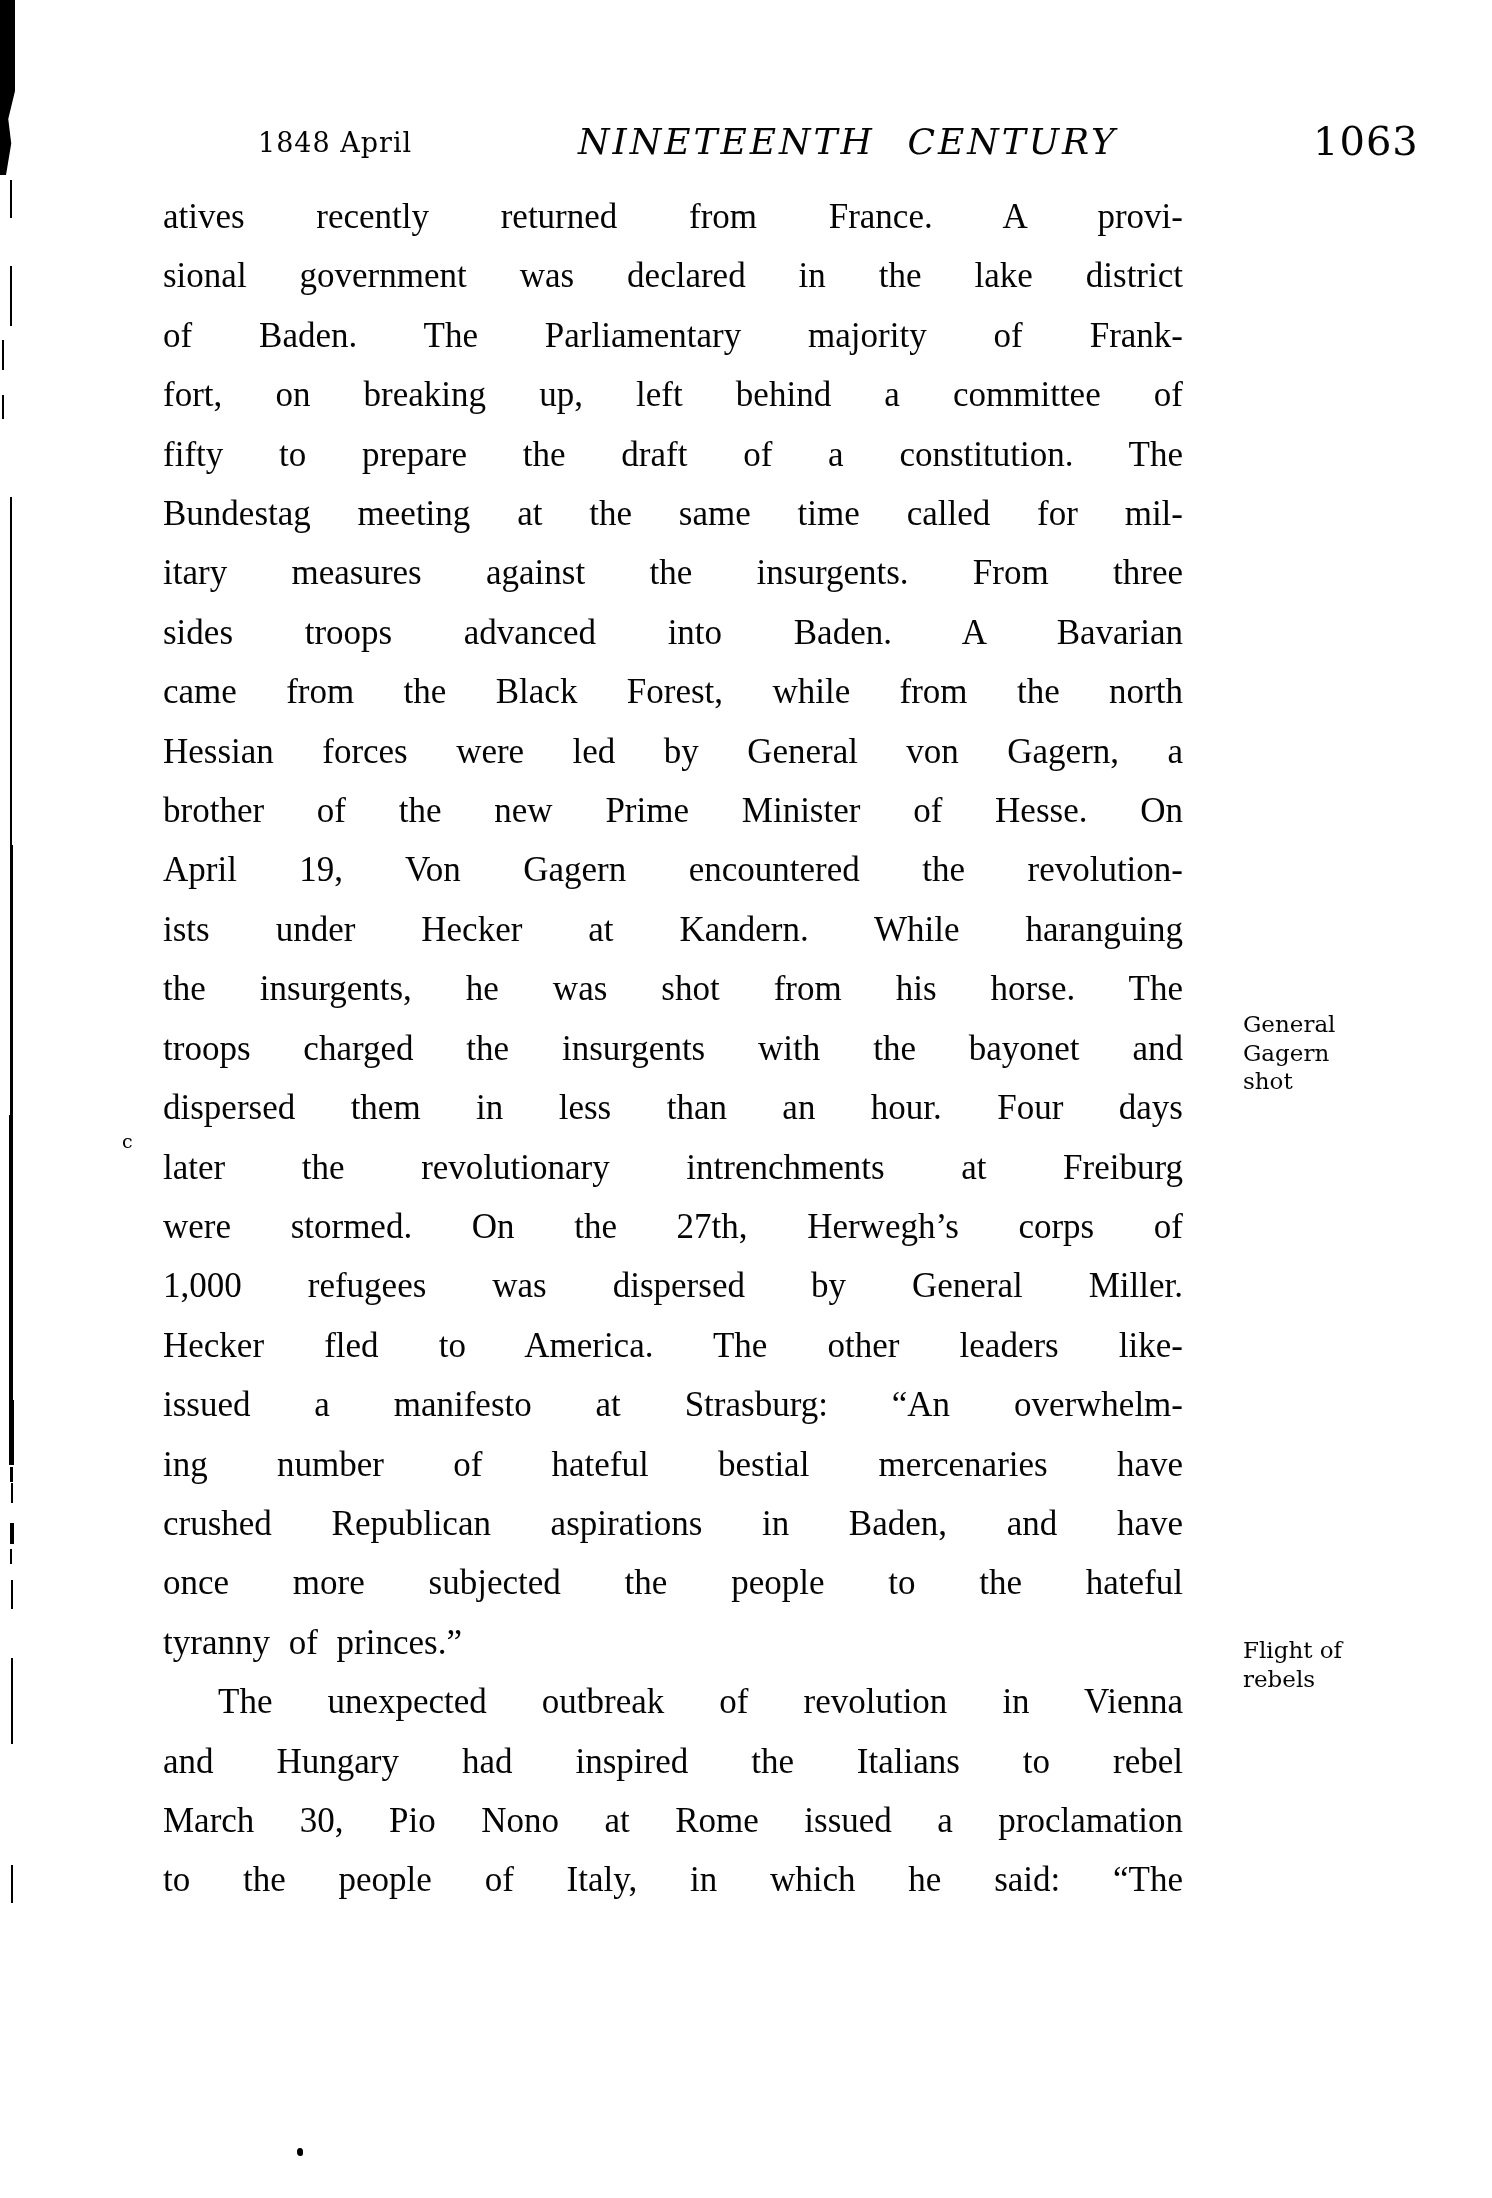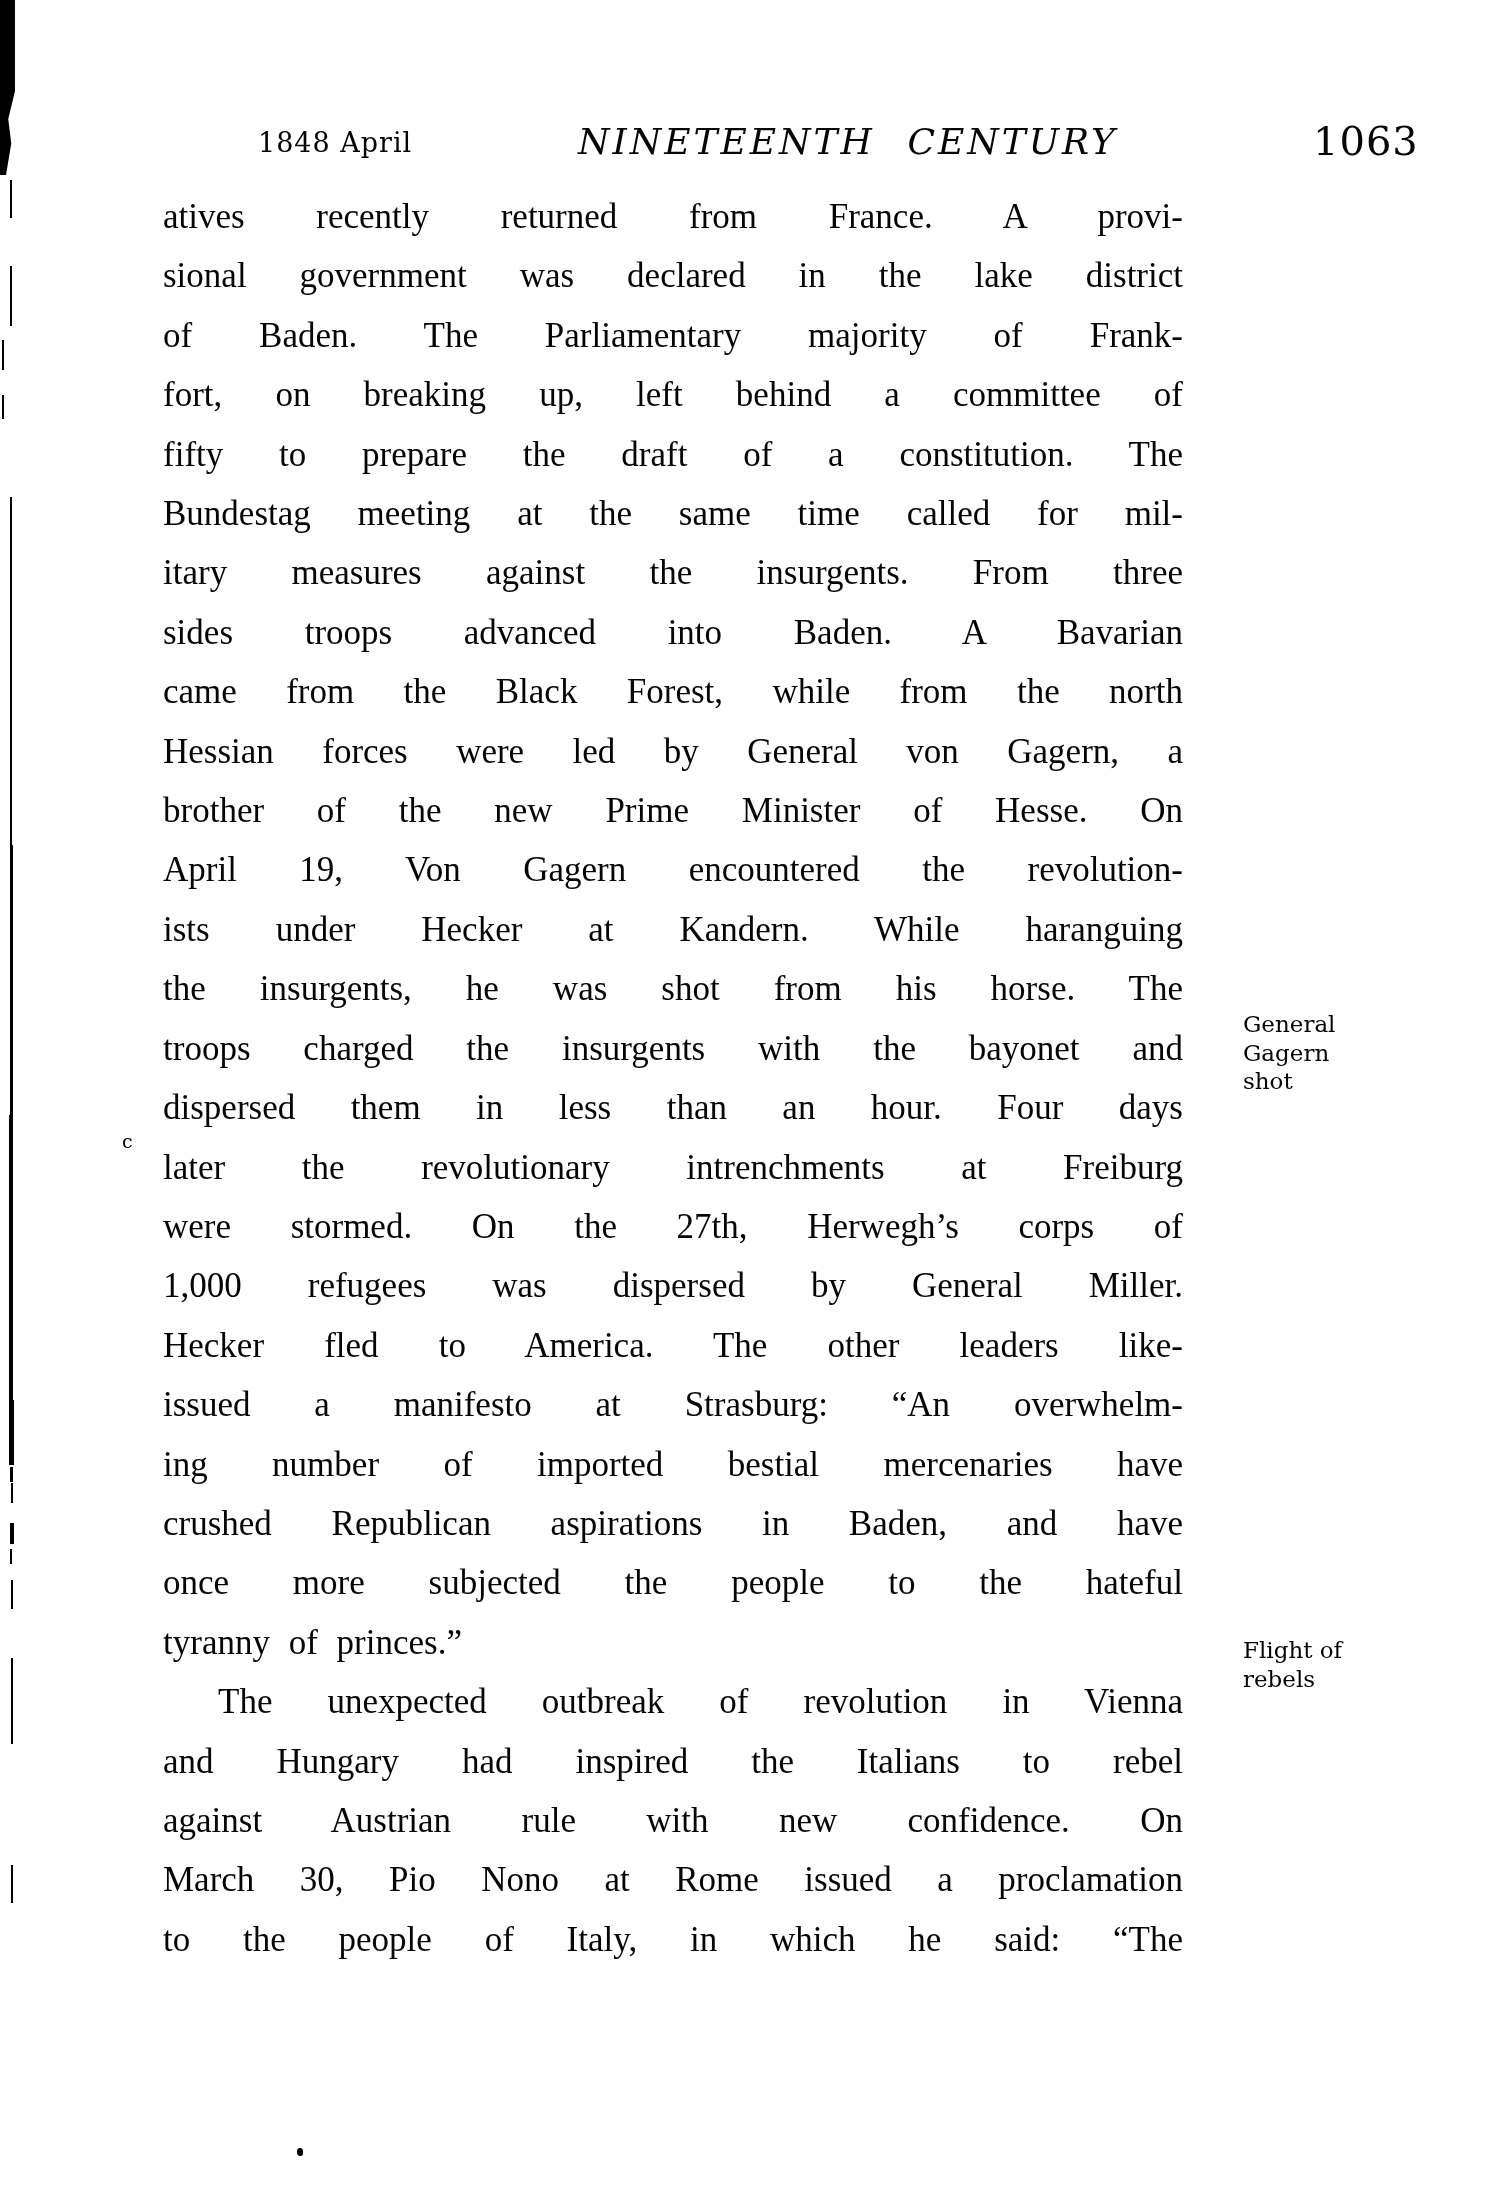--- a/index.html
+++ b/index.html
@@ -81,27 +81,26 @@
   <div class="bl">April 19, Von Gagern encountered the revolution-</div>
   <div class="bl">ists under Hecker at Kandern.  While haranguing</div>
   <div class="bl">the insurgents, he was shot from his horse.  The</div>
   <div class="bl">troops charged the insurgents with the bayonet and</div>
   <div class="bl">dispersed them in less than an hour.  Four days</div>
   <div class="bl">later the revolutionary intrenchments at Freiburg</div>
   <div class="bl">were stormed.  On the 27th, Herwegh’s corps of</div>
   <div class="bl">1,000 refugees was dispersed by General Miller.</div>
   <div class="bl">Hecker fled to America.  The other leaders like-</div>
   <div class="bl">issued a manifesto at Strasburg: “An overwhelm-</div>
-  <div class="bl">ing number of imported bestial mercenaries have</div>
+  <div class="bl">ing number of hateful bestial mercenaries have</div>
   <div class="bl">crushed Republican aspirations in Baden, and have</div>
   <div class="bl">once more subjected the people to the hateful</div>
   <div class="bl end">tyranny of princes.”</div>
   <div class="bl start">The unexpected outbreak of revolution in Vienna</div>
   <div class="bl">and Hungary had inspired the Italians to rebel</div>
-  <div class="bl">against Austrian rule with new confidence.  On</div>
   <div class="bl">March 30, Pio Nono at Rome issued a proclamation</div>
   <div class="bl">to the people of Italy, in which he said: “The</div>
 </div>
 
 <div class="mnote mnote-1">
   <div>General</div>
   <div>Gagern</div>
   <div>shot</div>
 </div>
 <div class="mnote mnote-2">

